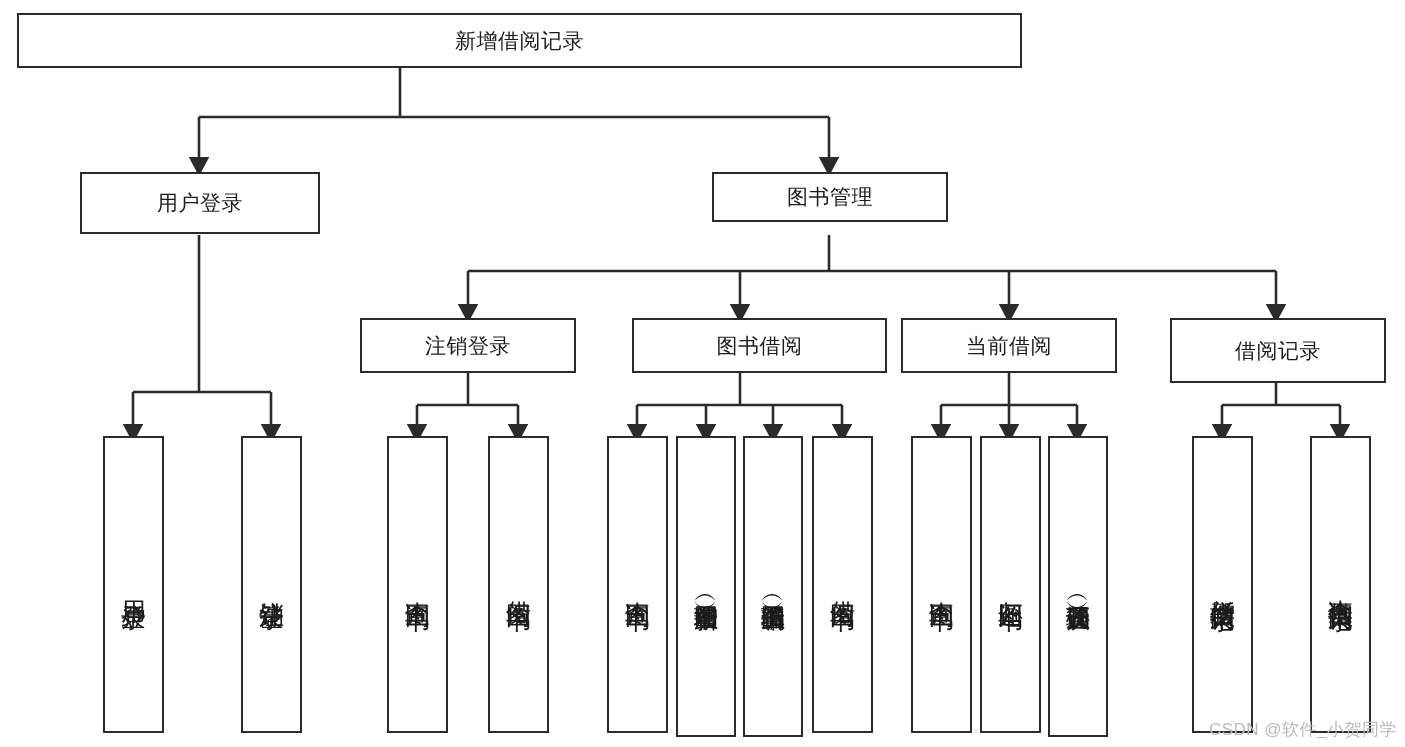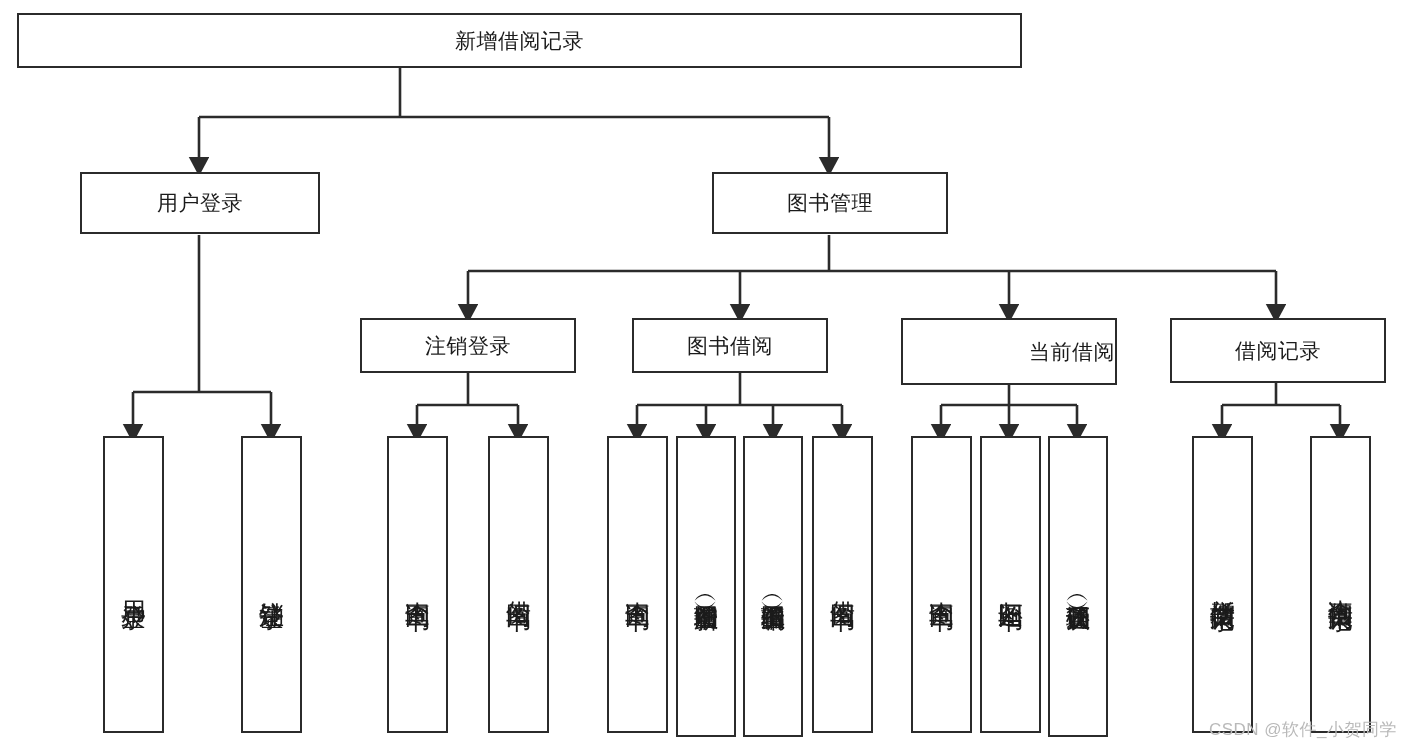--- a/index.html
+++ b/index.html
@@ -126,31 +126,31 @@
     </g>
   </svg>
 
   <div class="node h-node" style="left:17px; top:13px; width:1005px; height:55px;">
     <span class="node-label">新增借阅记录</span>
   </div>
 
   <div class="node h-node" style="left:80px; top:172px; width:240px; height:62px;">
     <span class="node-label">用户登录</span>
   </div>
-  <div class="node h-node" style="left:712px; top:172px; width:236px; height:62px;">
+  <div class="node h-node" style="left:712px; top:172px; width:236px; height:50px;">
     <span class="node-label">图书管理</span>
   </div>
 
   <div class="node h-node" style="left:360px; top:318px; width:216px; height:55px;">
     <span class="node-label">注销登录</span>
   </div>
-  <div class="node h-node" style="left:632px; top:318px; width:196px; height:55px;">
+  <div class="node h-node" style="left:632px; top:318px; width:255px; height:55px;">
     <span class="node-label">图书借阅</span>
   </div>
-  <div class="node h-node" style="left:901px; top:318px; width:216px; height:67px;justify-content:flex-end;">
+  <div class="node h-node" style="left:901px; top:318px; width:216px; height:55px;">
     <span class="node-label">当前借阅</span>
   </div>
   <div class="node h-node" style="left:1170px; top:318px; width:216px; height:65px;">
     <span class="node-label">借阅记录</span>
   </div>
 
   <div class="node v-node" style="left:103px; top:436px; width:61px; height:297px;">
     <span class="node-label">用户登录</span>
   </div>
   <div class="node v-node" style="left:241px; top:436px; width:61px; height:297px;">

